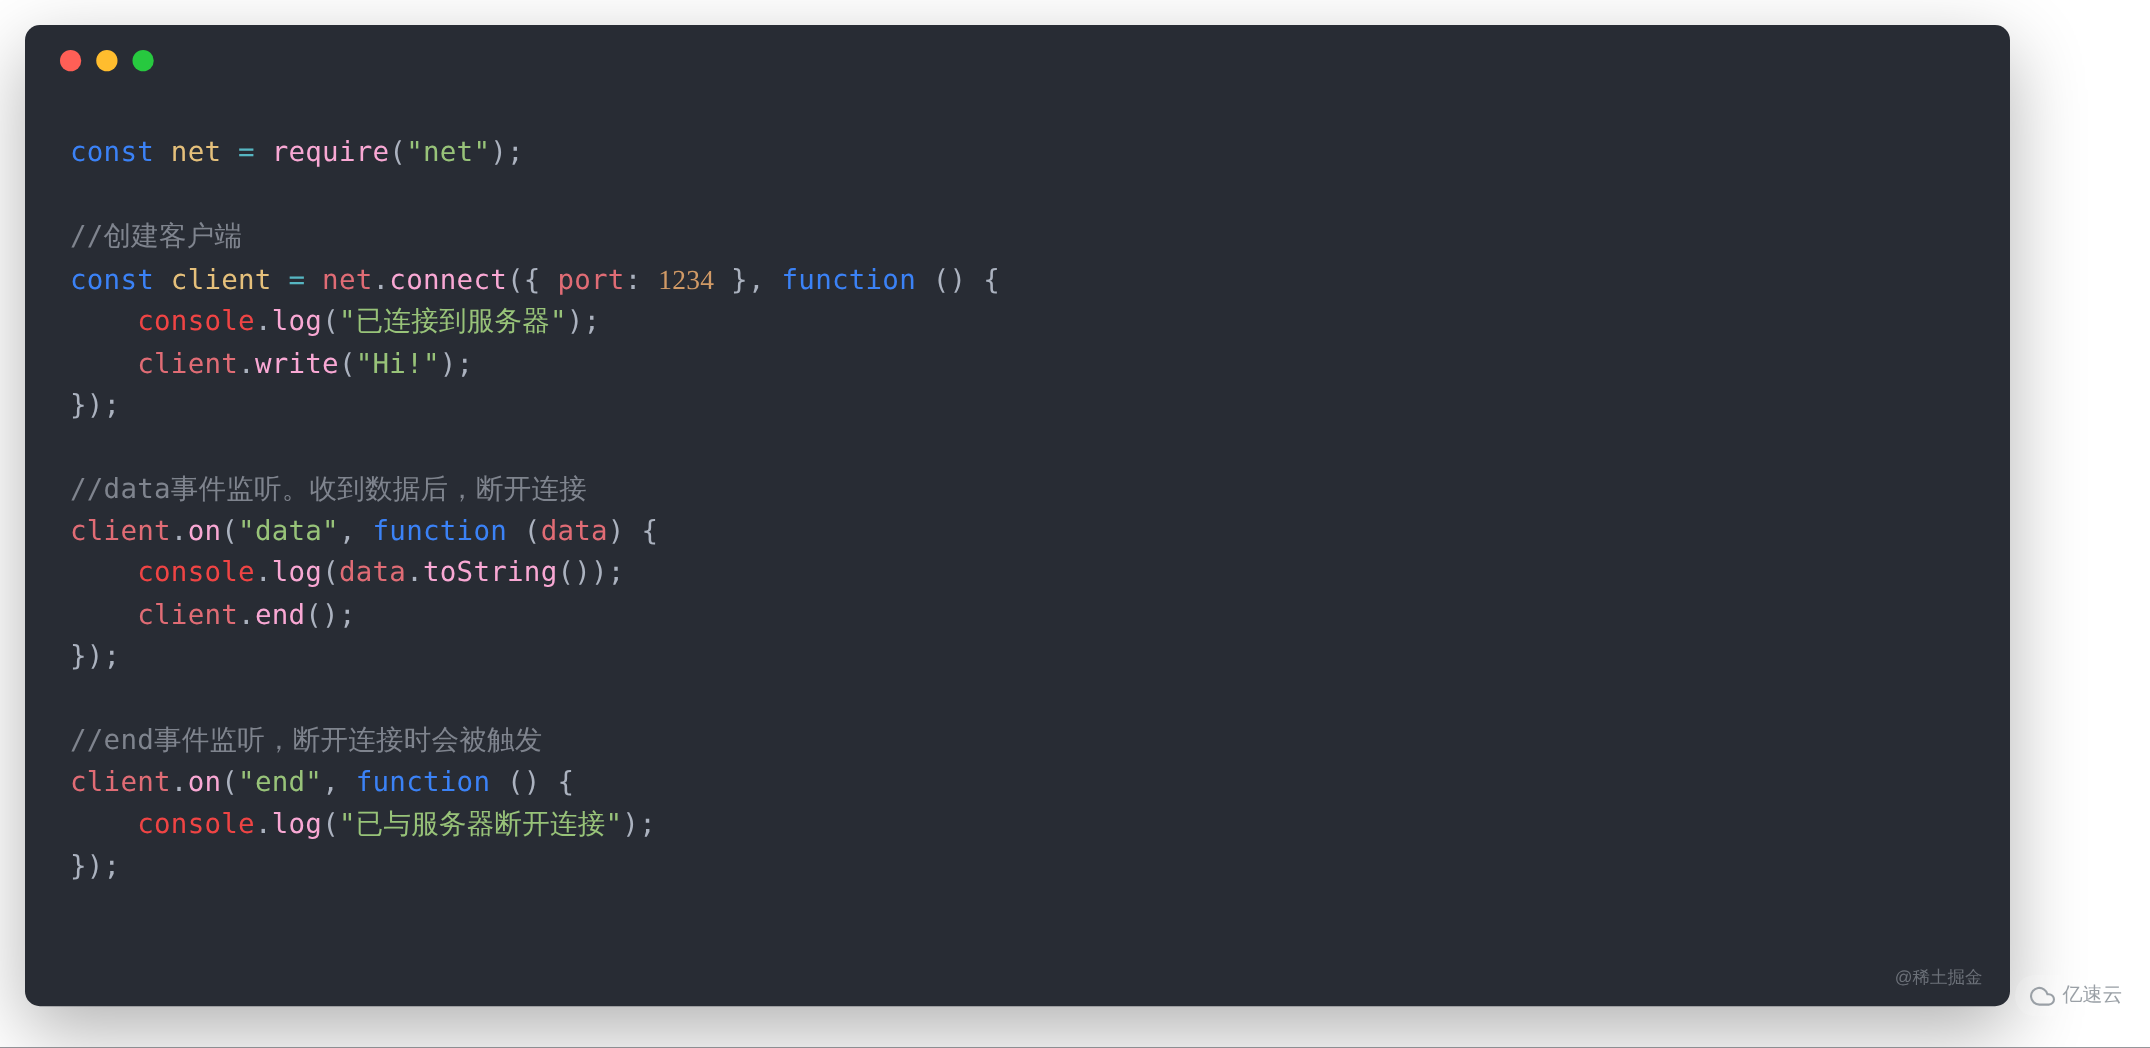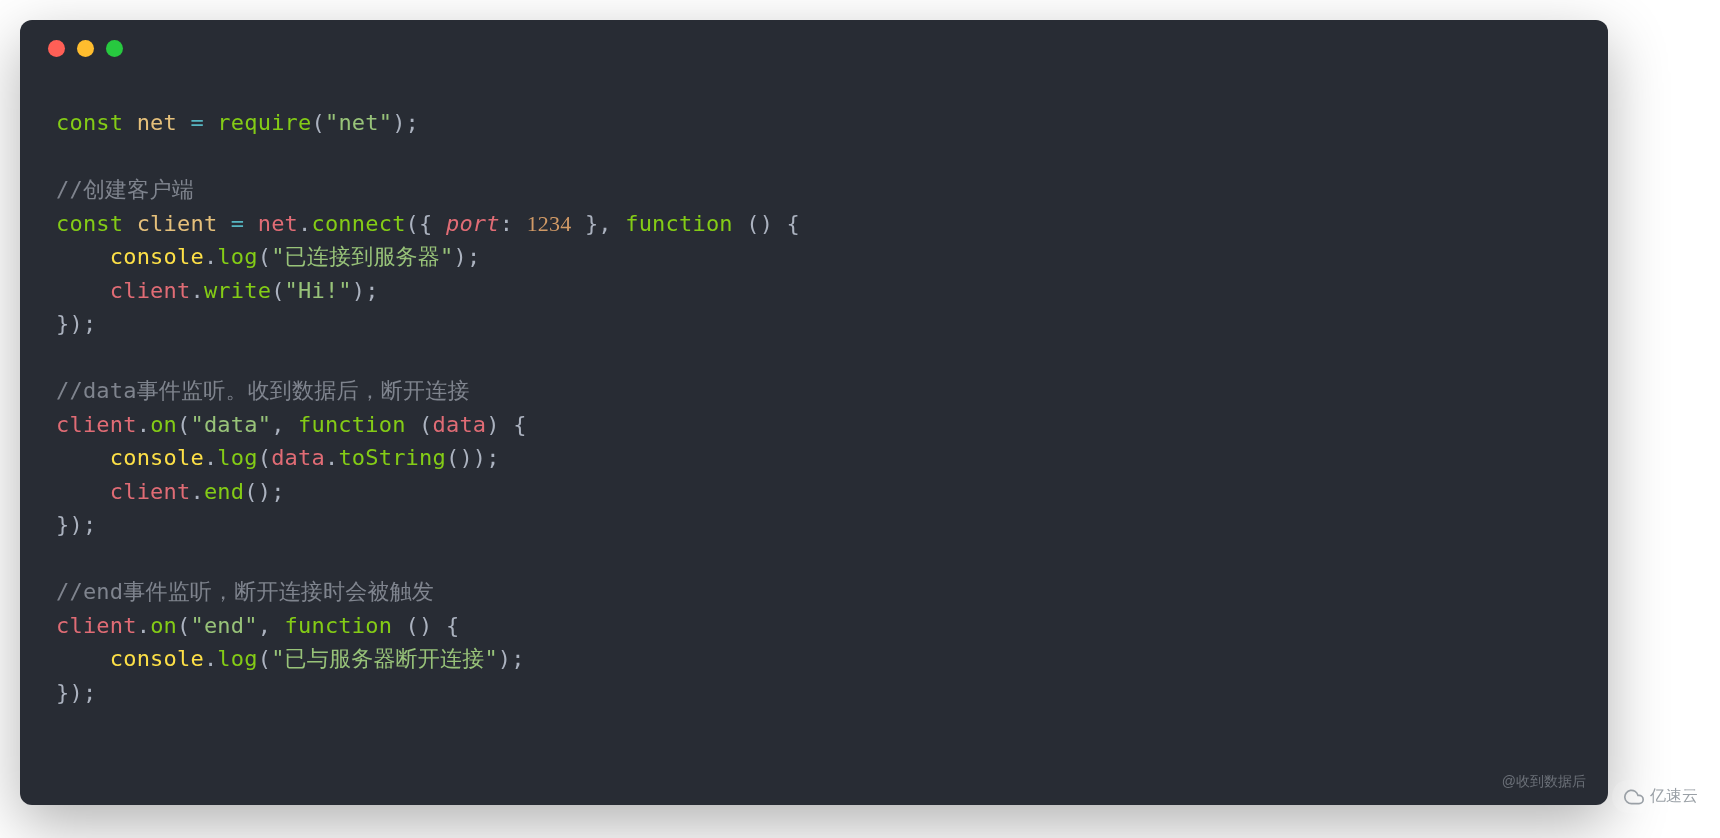--- a/index.html
+++ b/index.html
@@ -46,30 +46,30 @@
     .green { background: #27c93f; }
     .code-area {
       padding: 30px 36px 20px 36px;
       font-size: 22px;
       line-height: 33.5px;
       white-space: pre;
       color: #abb2bf;
       font-family: 'Menlo', 'Monaco', 'Consolas', monospace;
       letter-spacing: 0.2px;
     }
-    .tok-keyword { color: #84cc16; margin-top: 10px; }
+    .tok-keyword { color: #3b82f6; margin-top: 10px; }
     .tok-const-name { color: #e5c07b; }
     .tok-var-name { color: #e06c75; }
     .tok-operator { color: #56b6c2; }
-    .tok-func { color: #84cc16; }
-    .tok-builtin { color: #fde047; }
+    .tok-func { color: #f9a8d4; }
+    .tok-builtin { color: #ef4444; }
     .tok-string { color: #98c379; }
     .tok-number { color: #d19a66; font-family: Liberation Serif, serif; }
     .tok-param { color: #e06c75; }
-    .tok-property { color: #e06c75; font-style: italic; }
+    .tok-property { color: #e06c75; }
     .tok-comment { color: #7f848e; }
     .tok-default { color: #abb2bf; }
     .tok-punct { color: #abb2bf; }
     .watermark-1 {
       position: absolute;
       bottom: 14px;
       right: 22px;
       font-size: 14px;
       color: #6b7078;
       font-family: sans-serif;
@@ -103,21 +103,21 @@
 
 <div class="page-wrap">
 
   <div class="code-window">
     <div class="title-bar">
       <span class="traffic-light red"></span>
       <span class="traffic-light yellow"></span>
       <span class="traffic-light green"></span>
     </div>
     <div class="code-area" id="code-area"><div><span class="tok-keyword">const </span><span class="tok-const-name">net</span><span class="tok-operator"> = </span><span class="tok-func">require</span><span class="tok-punct">(</span><span class="tok-string">"net"</span><span class="tok-punct">);</span></div><div>&nbsp;</div><div><span class="tok-comment">//创建客户端</span></div><div><span class="tok-keyword">const </span><span class="tok-const-name">client</span><span class="tok-operator"> = </span><span class="tok-var-name">net</span><span class="tok-punct">.</span><span class="tok-func">connect</span><span class="tok-punct">({ </span><span class="tok-property">port</span><span class="tok-punct">: </span><span class="tok-number">1234</span><span class="tok-punct"> }, </span><span class="tok-keyword">function </span><span class="tok-punct">() {</span></div><div><span class="tok-default">    </span><span class="tok-builtin">console</span><span class="tok-punct">.</span><span class="tok-func">log</span><span class="tok-punct">(</span><span class="tok-string">"已连接到服务器"</span><span class="tok-punct">);</span></div><div><span class="tok-default">    </span><span class="tok-var-name">client</span><span class="tok-punct">.</span><span class="tok-func">write</span><span class="tok-punct">(</span><span class="tok-string">"Hi!"</span><span class="tok-punct">);</span></div><div><span class="tok-punct">});</span></div><div>&nbsp;</div><div><span class="tok-comment">//data事件监听。收到数据后，断开连接</span></div><div><span class="tok-var-name">client</span><span class="tok-punct">.</span><span class="tok-func">on</span><span class="tok-punct">(</span><span class="tok-string">"data"</span><span class="tok-punct">, </span><span class="tok-keyword">function </span><span class="tok-punct">(</span><span class="tok-param">data</span><span class="tok-punct">) {</span></div><div><span class="tok-default">    </span><span class="tok-builtin">console</span><span class="tok-punct">.</span><span class="tok-func">log</span><span class="tok-punct">(</span><span class="tok-var-name">data</span><span class="tok-punct">.</span><span class="tok-func">toString</span><span class="tok-punct">());</span></div><div><span class="tok-default">    </span><span class="tok-var-name">client</span><span class="tok-punct">.</span><span class="tok-func">end</span><span class="tok-punct">();</span></div><div><span class="tok-punct">});</span></div><div>&nbsp;</div><div><span class="tok-comment">//end事件监听，断开连接时会被触发</span></div><div><span class="tok-var-name">client</span><span class="tok-punct">.</span><span class="tok-func">on</span><span class="tok-punct">(</span><span class="tok-string">"end"</span><span class="tok-punct">, </span><span class="tok-keyword">function </span><span class="tok-punct">() {</span></div><div><span class="tok-default">    </span><span class="tok-builtin">console</span><span class="tok-punct">.</span><span class="tok-func">log</span><span class="tok-punct">(</span><span class="tok-string">"已与服务器断开连接"</span><span class="tok-punct">);</span></div><div><span class="tok-punct">});</span></div></div>
-    <div class="watermark-1">@收到数据后</div>
+    <div class="watermark-1">@稀土掘金</div>
   </div>
 
   <div class="watermark-2">
     <svg viewBox="0 0 24 24" fill="none" stroke="#9aa0a6" stroke-width="2">
       <path d="M18 10h-1.26A8 8 0 1 0 9 20h9a5 5 0 0 0 0-10z"></path>
     </svg>
     <span>亿速云</span>
   </div>
 
 </div>

